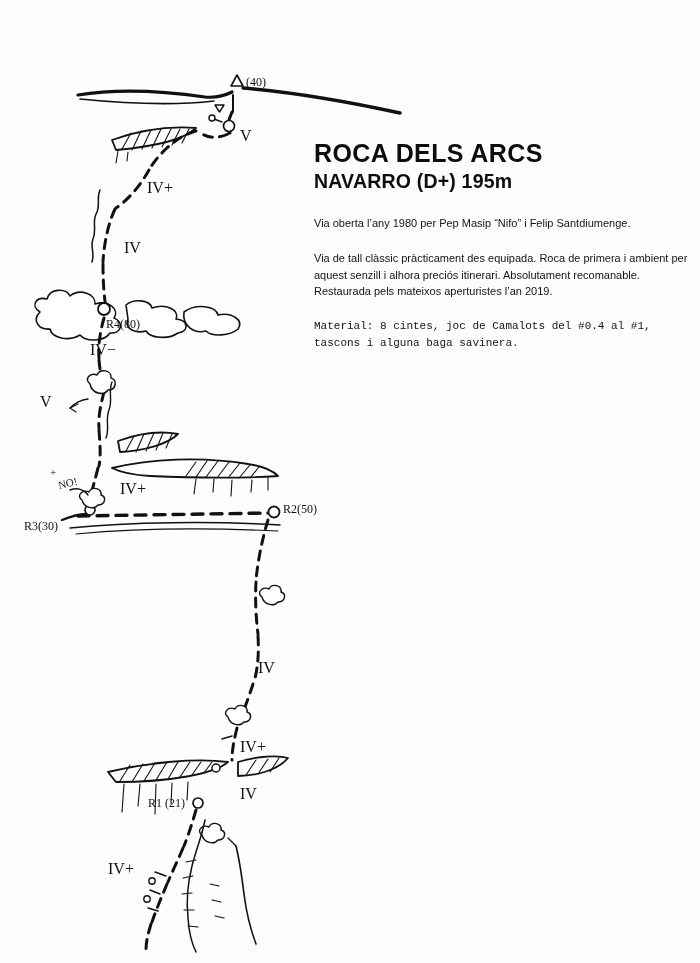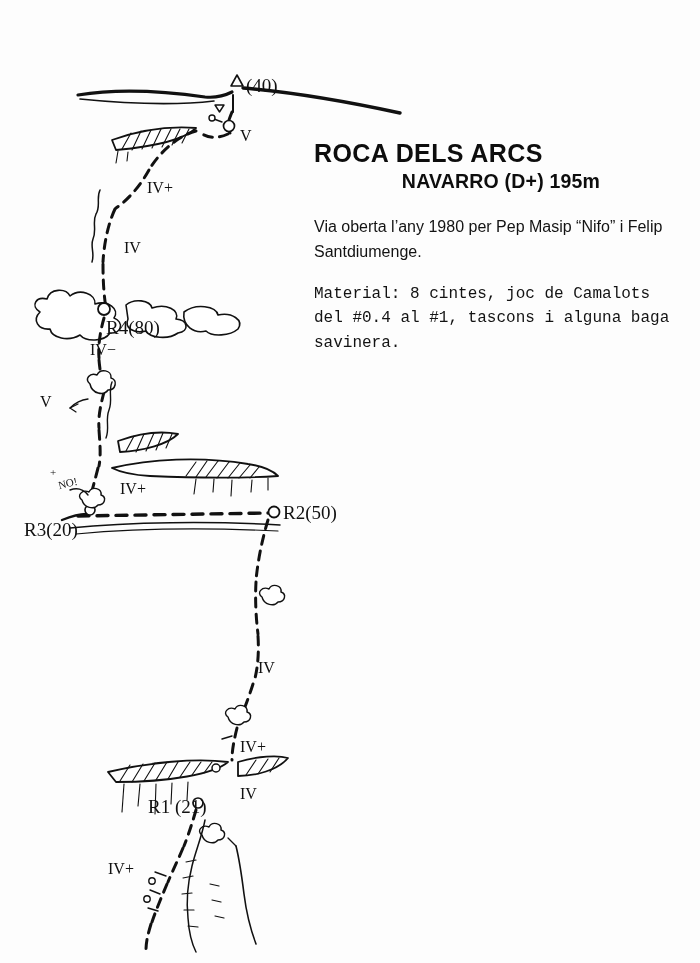--- a/index.html
+++ b/index.html
@@ -42,44 +42,43 @@
     line-height: 1.05;
     margin: 0 0 4px 0;
     color: #0d0d0d;
   }
   .route-subtitle {
     font-size: 19.5px;
     font-weight: bold;
     letter-spacing: 0.2px;
     margin: 0 0 22px 0;
     color: #0d0d0d;
-    text-align: center;
   }
   .para {
-    font-size: 16px;
+    font-size: 11px;
     line-height: 1.52;
     margin: 0 0 18px 0;
     color: #131313;
   }
   .para:last-child { margin-bottom: 0; font-family: Liberation Mono, monospace; }
 
   
   .lbl {
     position: absolute;
     font-family: "Liberation Serif", serif;
     color: #111;
     white-space: nowrap;
     line-height: 1;
   }
   .lbl-grade {
     font-size: 16px;
     font-style: normal;
   }
   .lbl-belay {
-    font-size: 19px;
+    font-size: 12px;
   }
   .lbl-small {
     font-size: 11px;
   }
 </style>
 </head>
 <body>
 
 <div id="page">
 
@@ -298,27 +297,28 @@
   <div class="lbl lbl-grade" style="left:124px; top:240px;">IV</div>
   <div class="lbl lbl-grade" style="left:50px; top:342px;margin-left:40px;">IV−</div>
   <div class="lbl lbl-grade" style="left:40px; top:394px;">V</div>
   <div class="lbl lbl-grade" style="left:120px; top:481px;">IV+</div>
   <div class="lbl lbl-grade" style="left:258px; top:660px;">IV</div>
   <div class="lbl lbl-grade" style="left:240px; top:739px;">IV+</div>
   <div class="lbl lbl-grade" style="left:240px; top:786px;">IV</div>
   <div class="lbl lbl-grade" style="left:108px; top:861px;">IV+</div>
 
   <div class="lbl lbl-belay" style="left:106px; top:318px;">R4(80)</div>
-  <div class="lbl lbl-belay" style="left:24px; top:520px;">R3(20)</div>
+  <div class="lbl lbl-belay" style="left:24px; top:520px;">R3(30)</div>
   <div class="lbl lbl-belay" style="left:283px; top:503px;">R2(50)</div>
   <div class="lbl lbl-belay" style="left:148px; top:797px;">R1 (21)</div>
 
   <div class="lbl lbl-small" style="left:50px; top:467px;">+</div>
   <div class="lbl lbl-small" style="left:58px; top:478px; transform:rotate(-14deg);">NO!</div>
 
   <div class="text-col">
     <h1 class="route-title">ROCA DELS ARCS</h1>
     <h2 class="route-subtitle">NAVARRO (D+) 195m</h2>
     <p class="para">Via oberta l’any 1980 per Pep Masip “Nifo” i Felip Santdiumenge.</p>
+    <p class="para">Via de tall clàssic pràcticament des equipada. Roca de primera i ambient per aquest senzill i alhora preciós itinerari. Absolutament recomanable. Restaurada pels mateixos aperturistes l’an 2019.</p>
     <p class="para">Material: 8 cintes, joc de Camalots del #0.4 al #1, tascons i alguna baga savinera.</p>
   </div>
 
 </div>
 
 </body></html>

